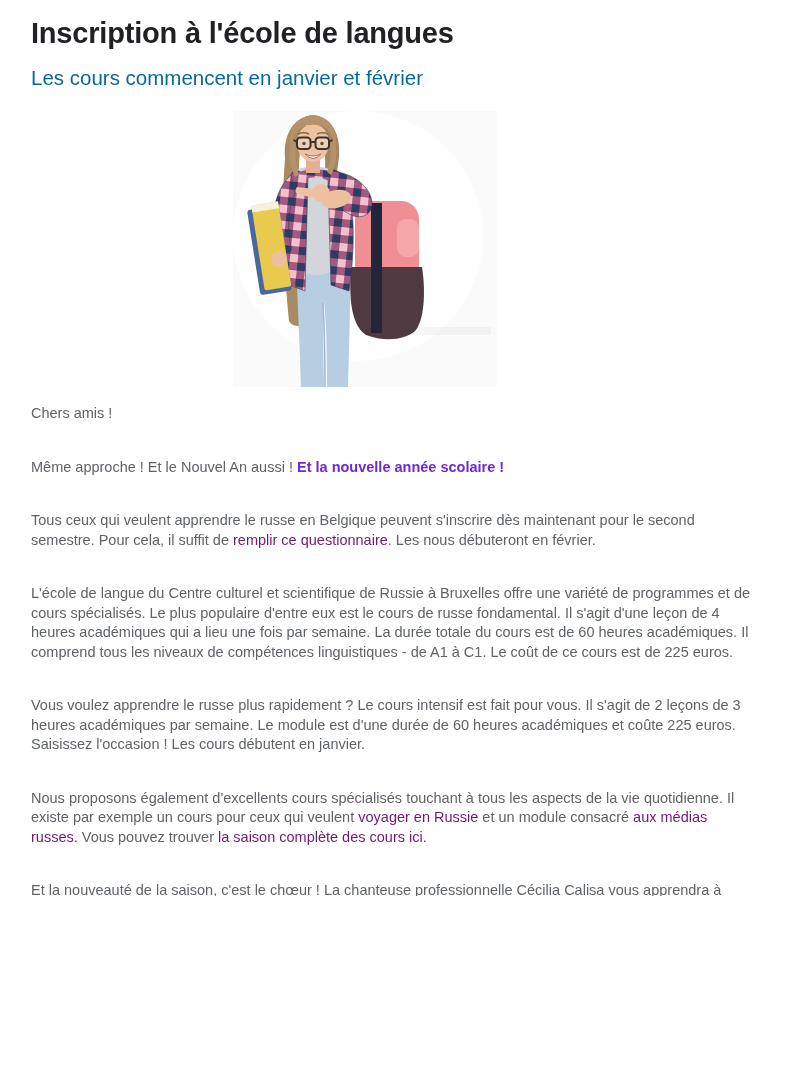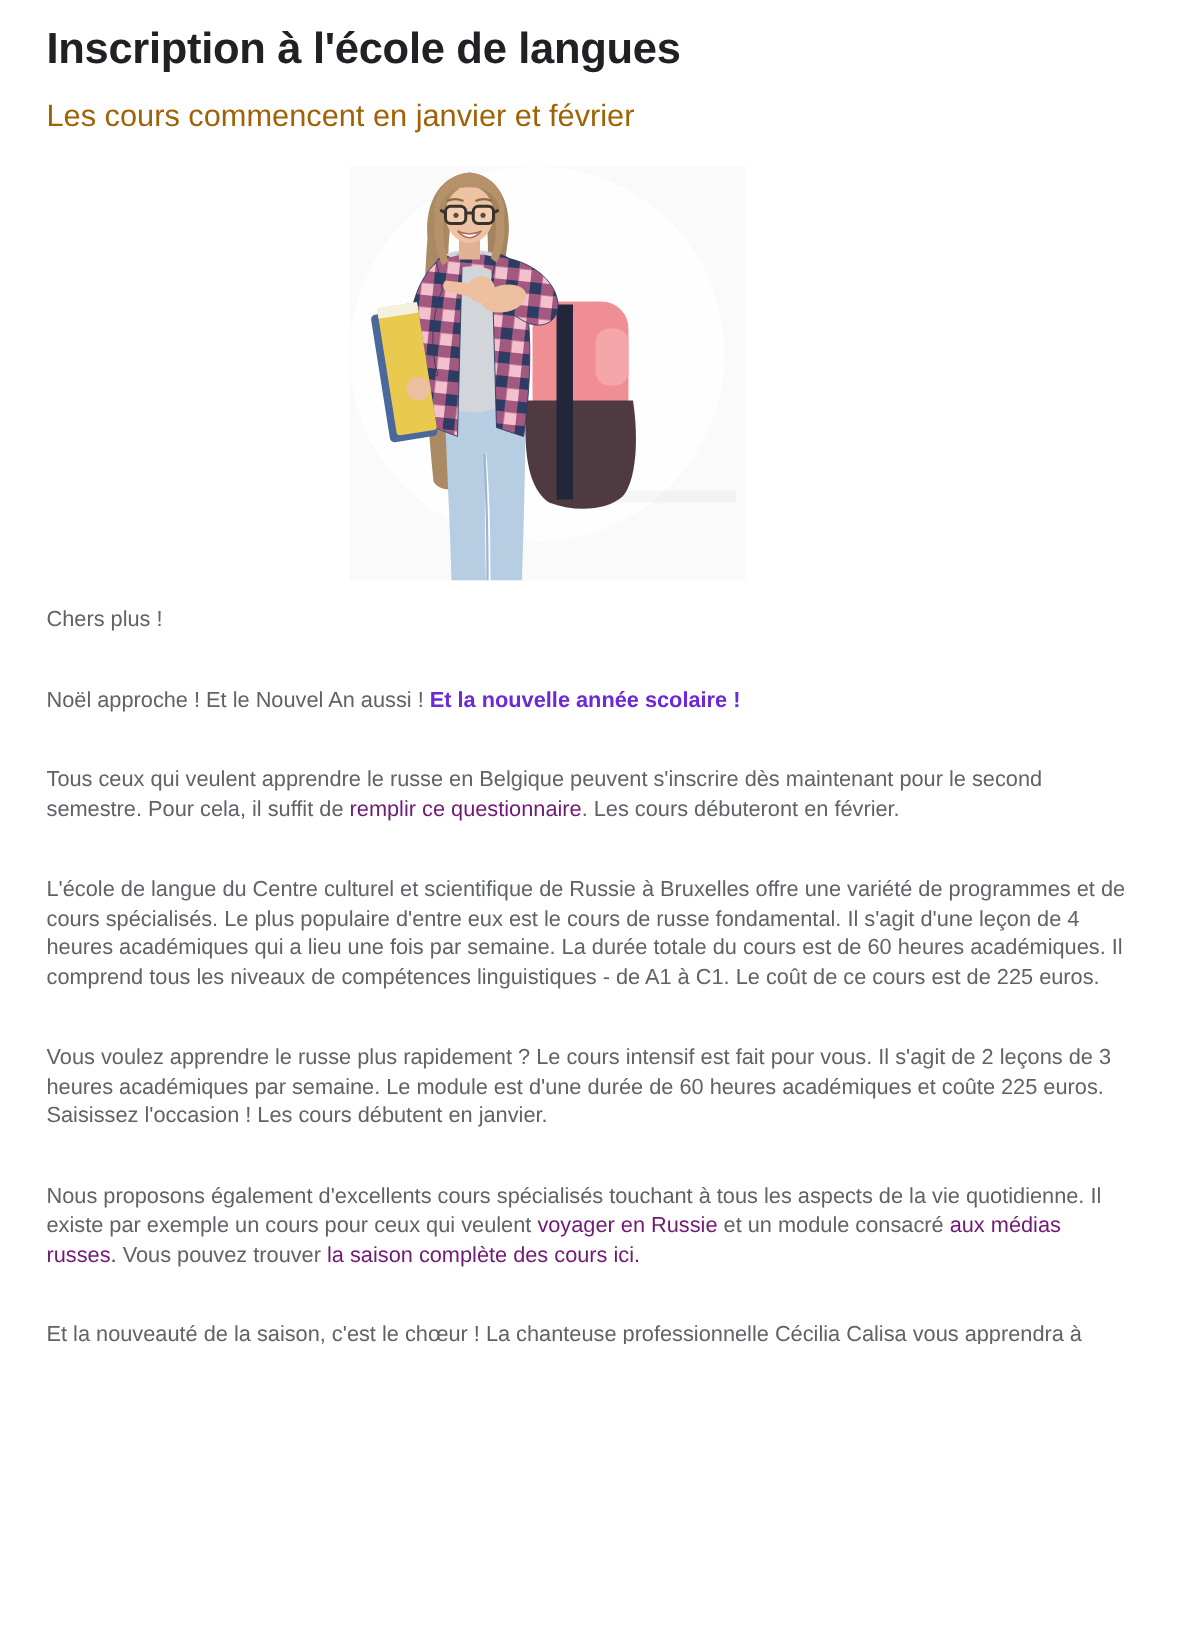--- a/index.html
+++ b/index.html
@@ -19,21 +19,21 @@
     line-height: 34px;
     font-weight: 700;
     color: #202124;
     letter-spacing: -0.2px;
   }
   h2.subtitle {
     margin: 15px 0 0;
     font-size: 20.5px;
     line-height: 26px;
     font-weight: 400;
-    color: #a16207;
+    color: #0369a1;
   }
   figure.hero {
     margin: 20px 0 0 202px;
     width: 264px;
     height: 276px;
     background: #fafafa;
     padding: 0;
   }
   figure.hero svg { display: block; }
   p.para {
@@ -122,25 +122,25 @@
       <path d="M77.5,31 L82.5,31" stroke="#3b322c" stroke-width="2"></path>
       <path d="M64,31 L60.5,29" stroke="#3b322c" stroke-width="2"></path>
       <path d="M96,31 L99.5,29" stroke="#3b322c" stroke-width="2"></path>
       <circle cx="71" cy="32.5" r="1.7" fill="#5d4a37"></circle>
       <circle cx="89" cy="32.5" r="1.7" fill="#5d4a37"></circle>
       <path d="M65,23 Q70.5,20.5 76,23" stroke="#8a6b48" stroke-width="1.6" fill="none"></path>
       <path d="M84,23 Q89.5,20.5 95,23" stroke="#8a6b48" stroke-width="1.6" fill="none"></path>
     </svg>
   </figure>
 
-  <p class="para first"><span>Chers plus !</span></p>
+  <p class="para first"><span>Chers amis !</span></p>
 
-  <p class="para"><span>Noël approche ! Et le Nouvel An aussi ! </span><strong>Et la nouvelle année scolaire !</strong></p>
+  <p class="para"><span>Même approche ! Et le Nouvel An aussi ! </span><strong>Et la nouvelle année scolaire !</strong></p>
 
-  <p class="para"><span>Tous ceux qui veulent apprendre le russe en Belgique peuvent s'inscrire dès maintenant pour le second semestre. Pour cela, il suffit de </span><a href="#">remplir ce questionnaire</a><span>. Les cours débuteront en février.</span></p>
+  <p class="para"><span>Tous ceux qui veulent apprendre le russe en Belgique peuvent s'inscrire dès maintenant pour le second semestre. Pour cela, il suffit de </span><a href="#">remplir ce questionnaire</a><span>. Les nous débuteront en février.</span></p>
 
   <p class="para"><span>L'école de langue du Centre culturel et scientifique de Russie à Bruxelles offre une variété de programmes et de cours spécialisés. Le plus populaire d'entre eux est le cours de russe fondamental. Il s'agit d'une leçon de 4 heures académiques qui a lieu une fois par semaine. La durée totale du cours est de 60 heures académiques. Il comprend tous les niveaux de compétences linguistiques - de A1 à C1. Le coût de ce cours est de 225 euros.</span></p>
 
   <p class="para"><span>Vous voulez apprendre le russe plus rapidement ? Le cours intensif est fait pour vous. Il s'agit de 2 leçons de 3 heures académiques par semaine. Le module est d'une durée de 60 heures académiques et coûte 225 euros. Saisissez l'occasion ! Les cours débutent en janvier.</span></p>
 
 
   <p class="para"><span>Nous proposons également d'excellents cours spécialisés touchant à tous les aspects de la vie quotidienne. Il existe par exemple un cours pour ceux qui veulent </span><a href="#">voyager en Russie</a><span> et un module consacré </span><a href="#">aux médias russes.</a><span> Vous pouvez trouver </span><a href="#">la saison complète des cours ici.</a></p>
 
   <p class="para"><span>Et la nouveauté de la saison, c'est le chœur ! La chanteuse professionnelle Cécilia Calisa vous apprendra à chanter en russe. Même les mesures restrictives causées par le coronavirus ne nous empêcheront pas de pratiquer. Ces cours auront lieu en ligne ! </span><a href="#">Enregistrez-vous rapidement !</a></p>
 

